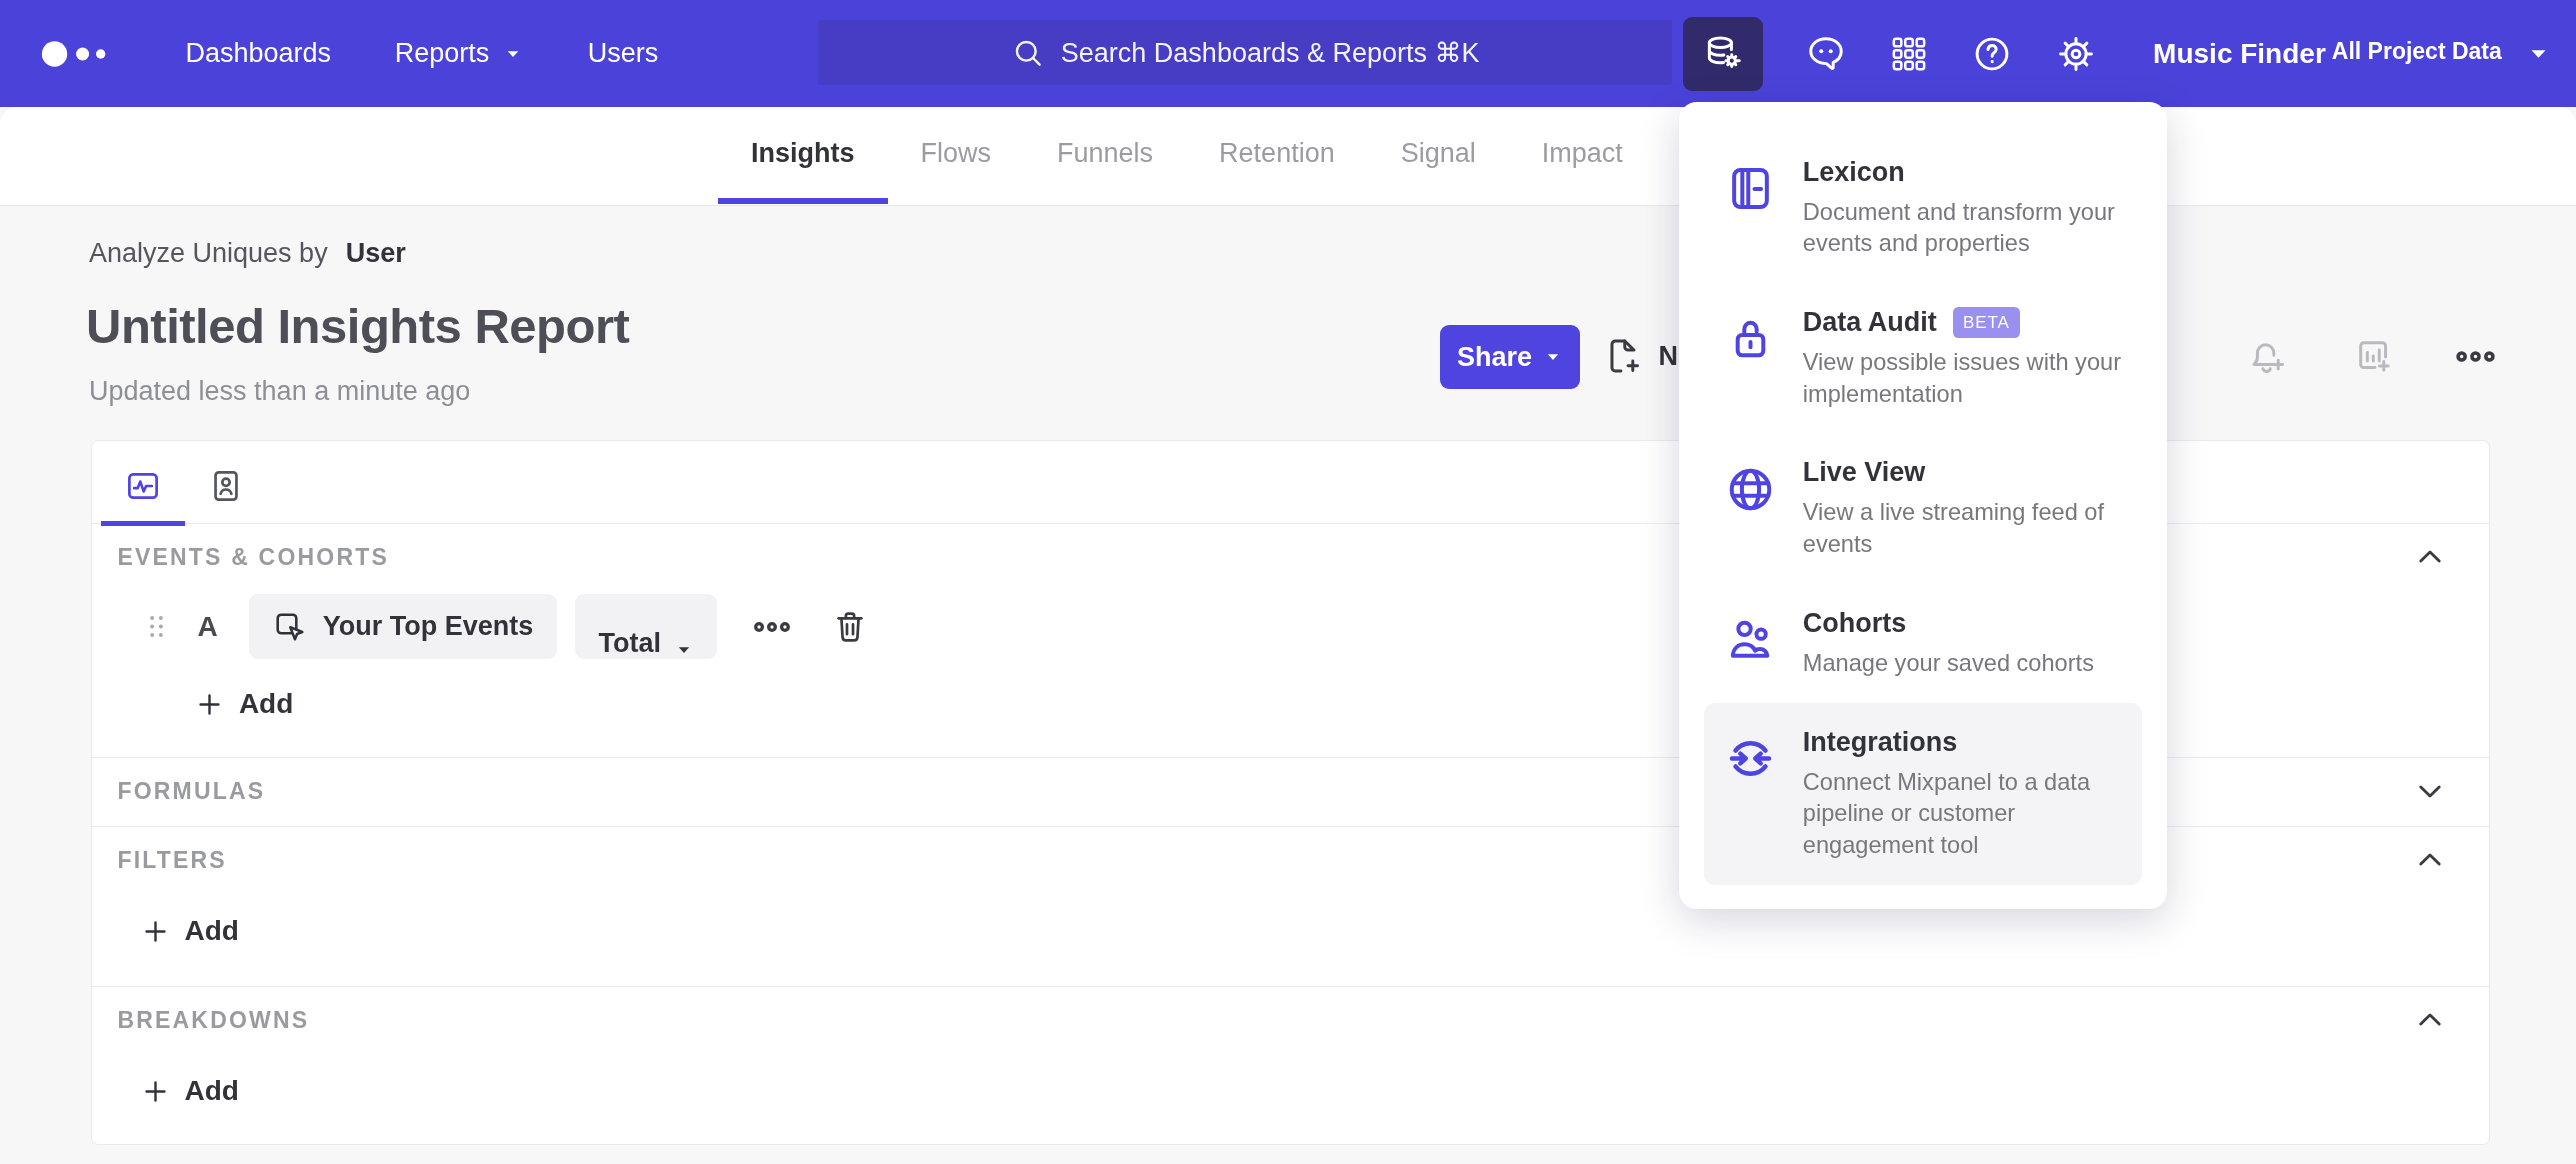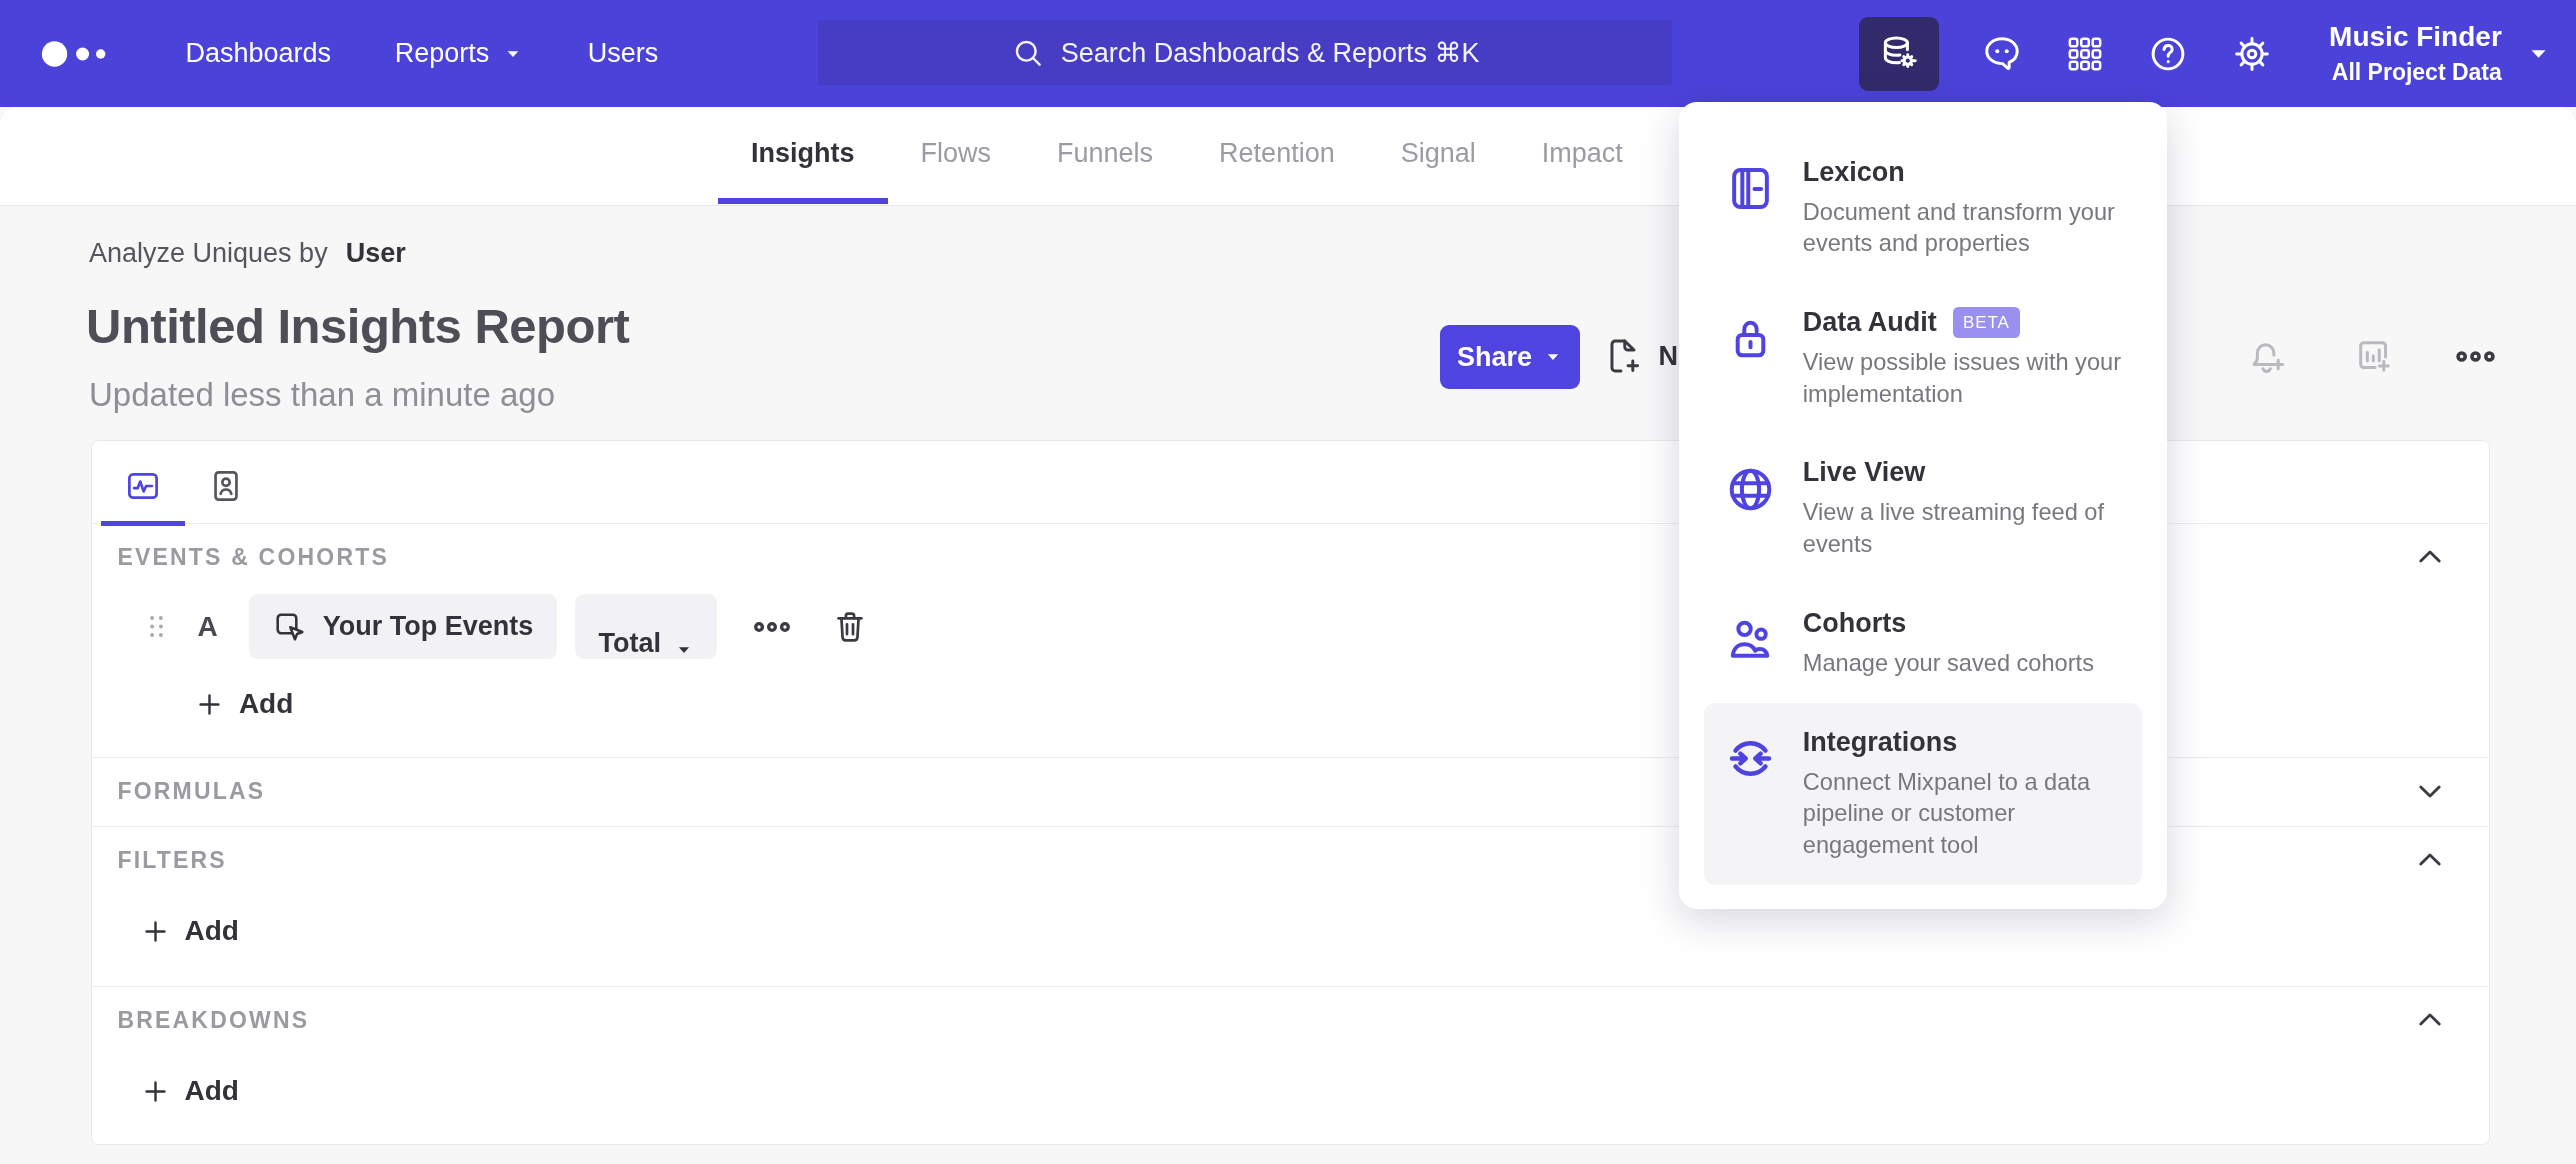--- a/index.html
+++ b/index.html
@@ -29,21 +29,21 @@
   .searchbar span { font-size:27px; }
   .nav-right {
     position:absolute; right:23.6px; top:0; height:107px;
     display:flex; align-items:center; gap:42px;
   }
   .tool-btn { color:#fff; cursor:pointer; display:flex; align-items:center; justify-content:center; }
   .tool-btn.active-tile {
     width:80px; height:74px; background:#312b6b; border-radius:9px;
   }
   .project-picker { display:flex; align-items:center; gap:23.6px; margin-left:14.5px; cursor:pointer; }
-  .project-text { display:flex; flex-direction:column; gap:6px;align-items:flex-end; }
+  .project-text { display:flex; flex-direction:row; gap:6px; }
   .project-name { color:#fff; font-size:28px; font-weight:700; }
   .project-view { color:#fff; font-size:23px; font-weight:700; }
 
   
   .tabbar {
     position:absolute; top:107px; left:0; right:0; height:99px;
     background:#fff; border-bottom:1.8px solid #e8e8ec; border-radius:18px 18px 0 0;
   }
   .tabs { position:absolute; left:718px; top:0; height:97px; display:flex; }
   .tab {
@@ -56,21 +56,21 @@
   }
 
   
   .analyze-line { position:absolute; left:89px; top:238px; display:flex; align-items:center; gap:18px; font-size:27px; }
   .analyze-label { color:#55555e; font-weight:500; }
   .analyze-value { color:#32323a; font-weight:700; cursor:pointer; }
   .report-title {
     position:absolute; left:86px; top:298px; font-size:49px; font-weight:700;
     color:#4e4e57; letter-spacing:-0.5px;
   }
-  .updated { position:absolute; left:89px; top:376px; font-size:33px; color:#8e8e96; }
+  .updated { position:absolute; left:89px; top:376px; font-size:27px; color:#8e8e96; }
 
   .share-btn {
     position:absolute; left:1440px; top:325px; width:140px; height:64px;
     background:#4f44e0; border-radius:9px; border:none; color:#fff;
     font-size:27px; font-weight:700; font-family:inherit; cursor:pointer;
     display:flex; align-items:center; justify-content:center; gap:11px;
   }
   .new-btn {
     position:absolute; left:1602px; top:325px; height:62px; display:flex;
     align-items:center; gap:14.5px; font-size:27px; font-weight:600; color:#32323a;

